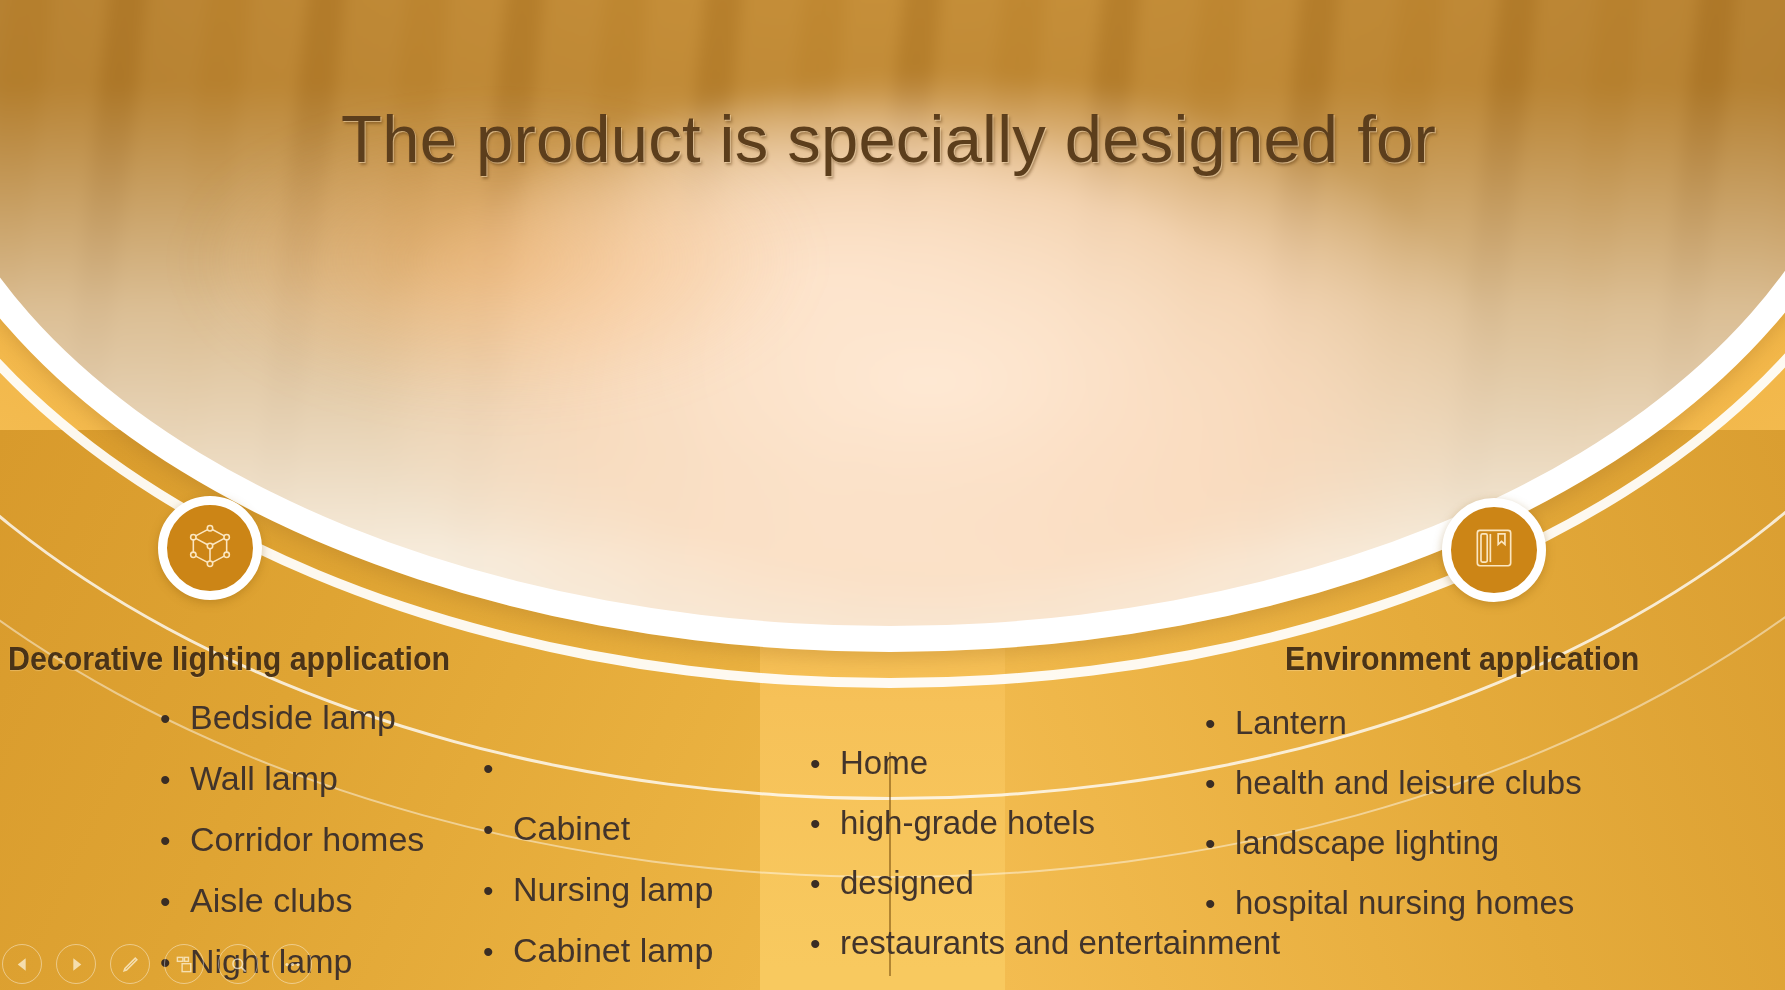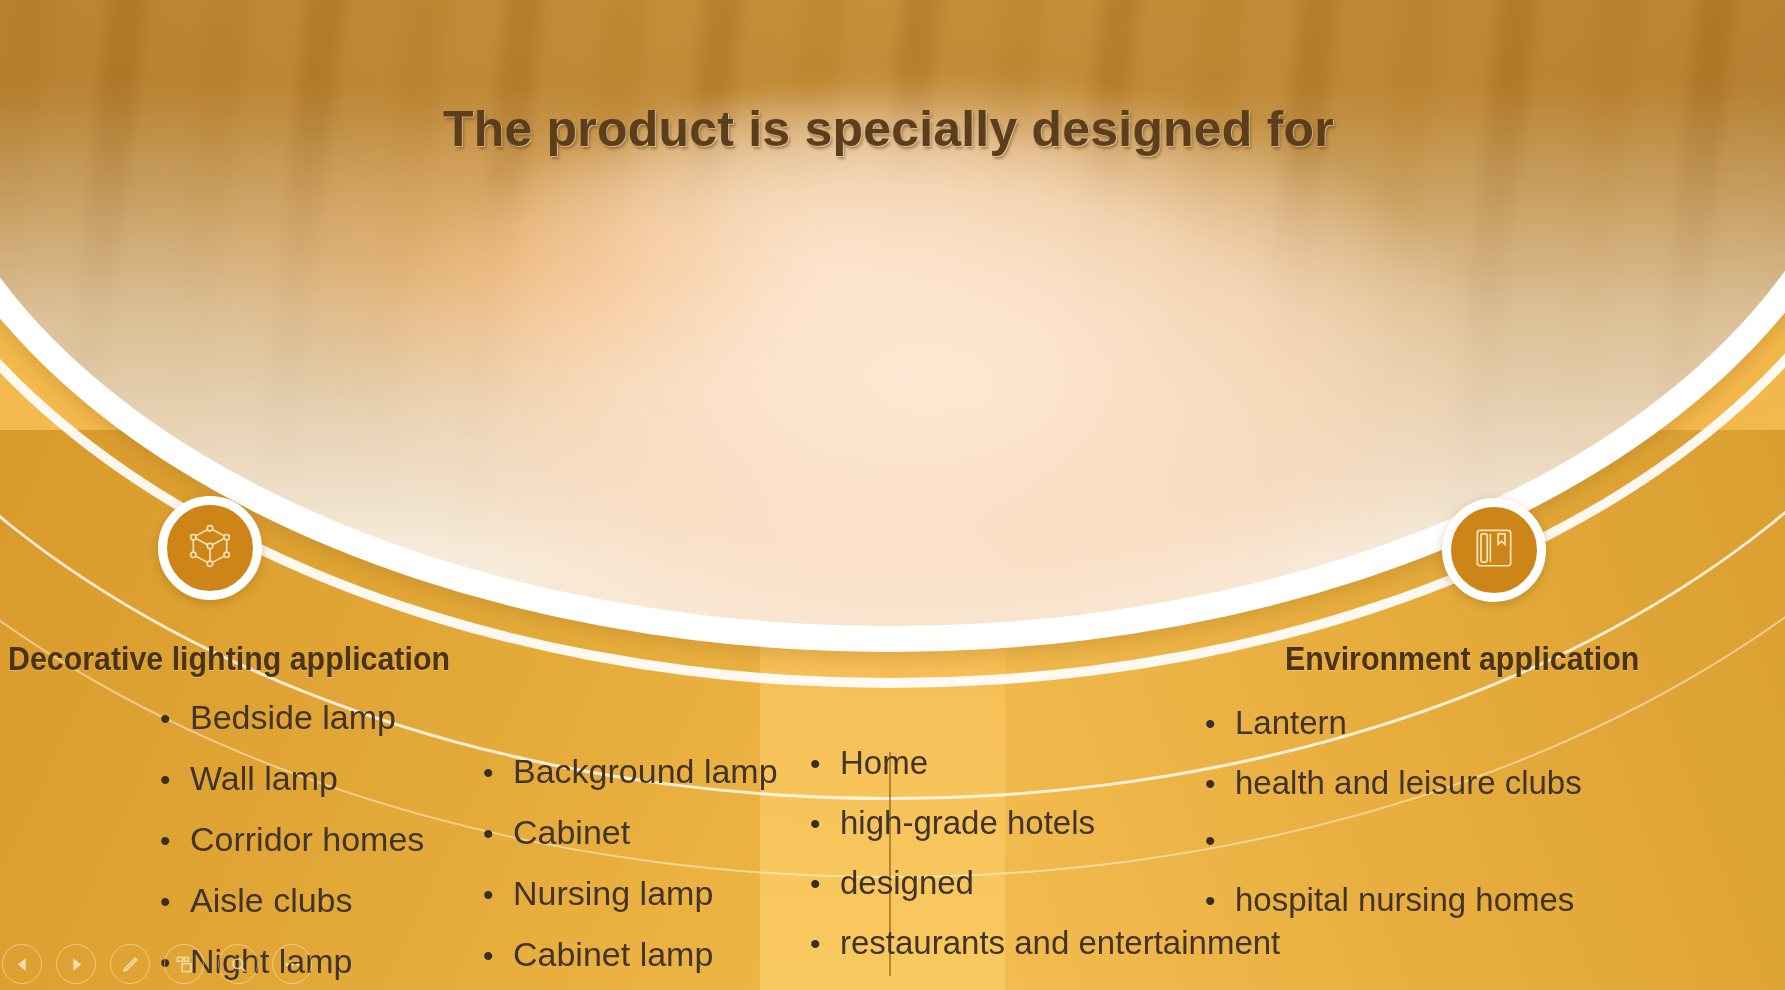--- a/index.html
+++ b/index.html
@@ -92,23 +92,23 @@
     border-radius:50%;
     border:2px solid rgba(255,255,255,.45);
     box-sizing:border-box;
   }
 
   
   .title{
     position:absolute;
     left:0;right:8px;top:100px;
     text-align:center;
-    font-size:50px;
+    font-size:67px;
     line-height:1.16;
-    font-weight:700;
+    font-weight:400;
     letter-spacing:.2px;
     color:#5C3E1C;
     text-shadow:
       1px 1px 0 rgba(255,230,190,.55),
       2px 3px 3px rgba(90,55,15,.45);
     z-index:9;
     pointer-events:none;
   }
 
   
@@ -260,21 +260,20 @@
         <span>Aisle clubs</span>
       </li>
       <li>
         <span class="bdot">•</span>
         <span>Night lamp</span>
       </li>
     </ul>
   <ul class="blist col-b">
       <li>
         <span class="bdot">•</span>
-        <span>Background lamp</span>
       </li>
       <li>
         <span class="bdot">•</span>
         <span>Cabinet</span>
       </li>
       <li>
         <span class="bdot">•</span>
         <span>Nursing lamp</span>
       </li>
       <li>
@@ -304,20 +303,21 @@
       <li>
         <span class="bdot">•</span>
         <span>Lantern</span>
       </li>
       <li>
         <span class="bdot">•</span>
         <span>health and leisure clubs</span>
       </li>
       <li>
         <span class="bdot">•</span>
+        <span>landscape lighting</span>
       </li>
       <li>
         <span class="bdot">•</span>
         <span>hospital nursing homes</span>
       </li>
     </ul>
 
   <div class="ctrls">
     <div class="ctrl">
       <svg viewBox="0 0 24 24" fill="currentColor">

